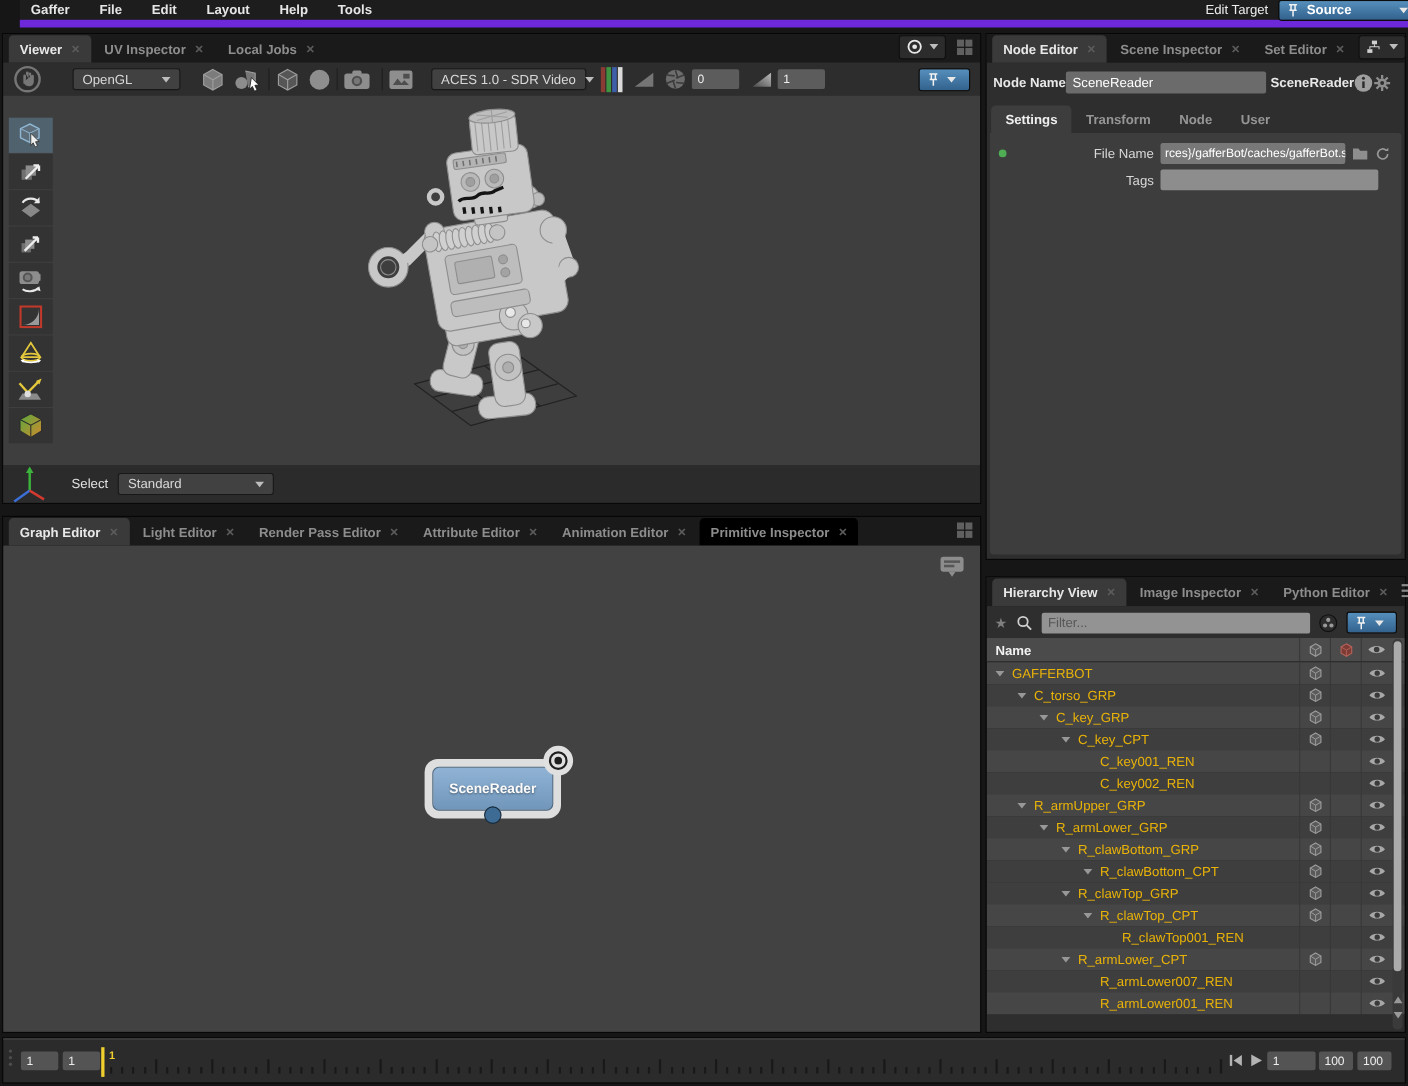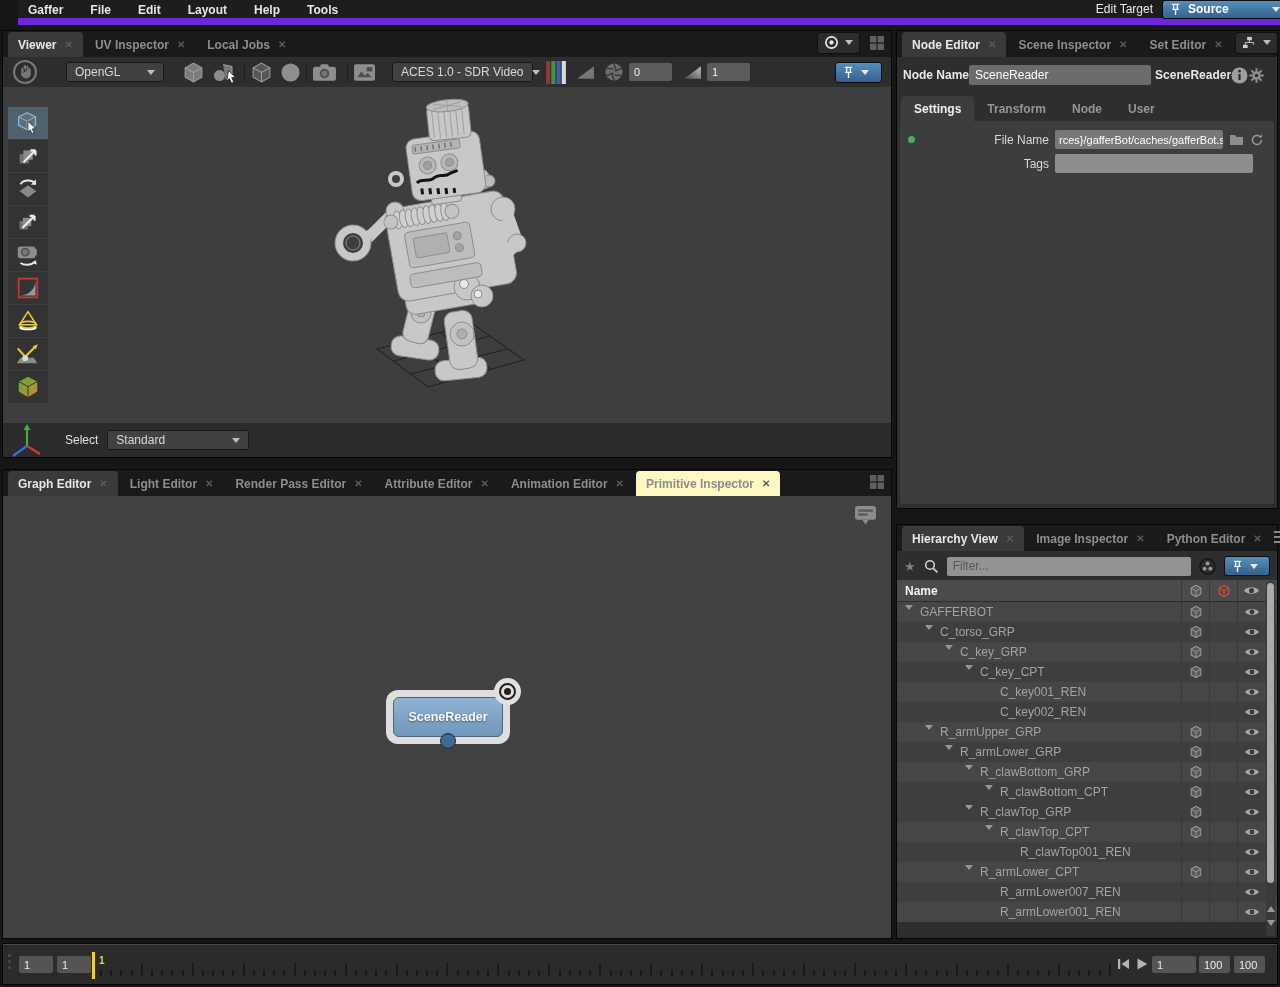--- a/index.html
+++ b/index.html
@@ -15,21 +15,21 @@
   .blue-btn{background:linear-gradient(#568fbc,#32628d);border:1px solid #0c0c0c;border-radius:3px;
             display:flex;align-items:center;gap:7px;padding:0 7px;box-sizing:border-box}
   .blue-btn .bl{color:#fff;font-size:12px;font-weight:700;flex:1;text-align:left}
   .darr{width:0;height:0;border-left:4.5px solid transparent;border-right:4.5px solid transparent;border-top:5.5px solid #e8e8e8}
   .darr.gray{border-top-color:#bdbdbd}
   
   .panel{position:absolute;box-shadow:0 0 0 1px #060606}
   .tabbar{display:flex;align-items:flex-end;height:26px;background:#1a1a1a;padding-left:5px;box-sizing:border-box}
   .tab{display:flex;align-items:center;gap:8px;padding:0 10px;height:25px;border-radius:4px 4px 0 0;margin-right:2px}
   .tab.active{background:#3a3a3a}
-  .tab.semi{background:#fef9c3}
+  .tab.semi{background:#000000}
   .tlabel{font-size:12px;font-weight:700;color:#8d8d8d;white-space:nowrap}
   .tab.active .tlabel{color:#e8e8e8}
   .tclose{color:#5c5c5c;font-size:10px;font-weight:700}
   .tab-right{margin-left:auto;display:flex;align-items:center;gap:9px;padding-right:6px;height:100%;padding-bottom:3px;box-sizing:border-box}
   .minibtn{background:#2c2c2c;border:1px solid #0f0f0f;border-radius:3px;height:20px;display:flex;align-items:center;gap:6px;padding:0 6px}
   
   #viewer{left:3px;top:31px;width:888px;height:426px;background:#2d2d2d}
   #viewer-toolbar{position:absolute;left:0;top:26px;width:100%;height:30px;background:#2d2d2d;display:flex;align-items:center;box-sizing:border-box}
   .darksel{background:#414141;border:1px solid #181818;border-radius:3px;height:20px;display:flex;align-items:center;
            padding:0 8px;gap:8px;color:#d8d8d8;font-size:12px;box-sizing:border-box}
@@ -77,21 +77,21 @@
   .filterfield{flex:1;background:#939393;height:19px;border-radius:2px;color:#575757;font-size:12px;
                display:flex;align-items:center;padding:0 6px;box-sizing:border-box}
   #hier-grid{position:absolute;left:0;top:55px;width:380px;height:358px;overflow:hidden}
   #hier-head{display:flex;align-items:center;height:22px;background:#4b4b4b;border-bottom:1px solid #2c2c2c;box-sizing:border-box}
   .hname{flex:1;padding-left:8px;color:#f2f2f2;font-size:12px;font-weight:700}
   .hcell{width:28px;height:100%;display:flex;align-items:center;justify-content:center;border-left:1px solid #383838;box-sizing:border-box}
   .hgutter{width:12px;height:100%}
   #hier-rows{height:336px;overflow:hidden}
   .hrow{display:flex;align-items:center;height:20px}
   .hrow.even{background:#464646}.hrow.odd{background:#3e3e3e}
-  .hrow .nm{flex:1;display:flex;align-items:flex-start;color:#a3a3a3;font-size:12px;overflow:hidden;white-space:nowrap}
+  .hrow .nm{flex:1;display:flex;align-items:center;color:#eab308;font-size:12px;overflow:hidden;white-space:nowrap}
   .exp{width:0;height:0;border-left:4px solid transparent;border-right:4px solid transparent;border-top:5px solid #989898;margin-right:7px}
   .expsp{width:8px;margin-right:7px}
   #hier-scroll{position:absolute;right:2px;top:56px;width:9px;height:355px;background:#3a3a3a;border-radius:4px}
   #hier-thumb{position:absolute;left:1px;top:2px;width:7px;height:300px;background:#ababab;border-radius:4px}
   .scroll-arr{position:absolute;left:0.5px;width:0;height:0;border-left:4px solid transparent;border-right:4px solid transparent}
   
   #timeline{left:3px;top:944px;width:1274px;height:40px;background:#2b2b2b;border-top:1px solid #4a4a4a;box-sizing:border-box}
   .tl-field{position:absolute;background:#545454;border-radius:2px;height:17px;color:#ededed;font-size:11px;
             display:flex;align-items:center;padding:0 5px;box-sizing:border-box}
   #ruler{position:absolute;left:87px;top:2px;width:1030px;height:36px}

